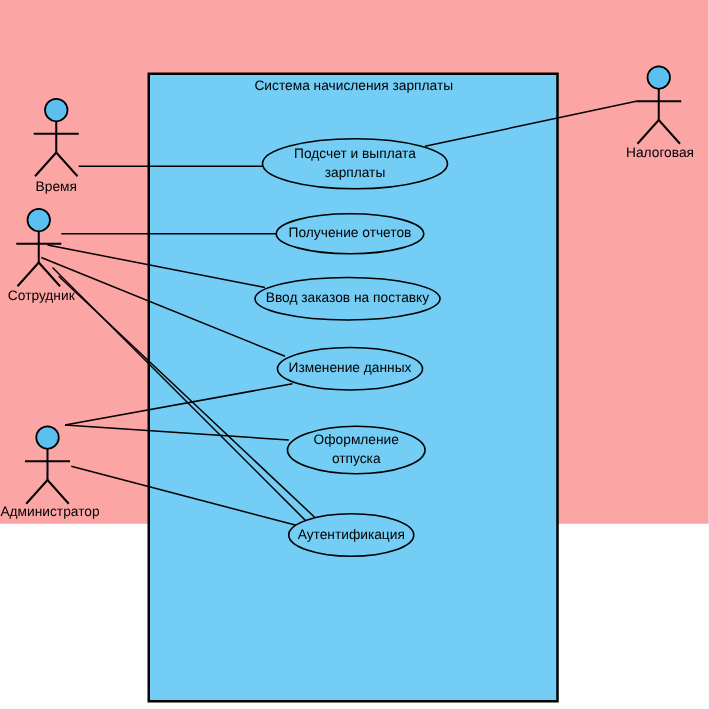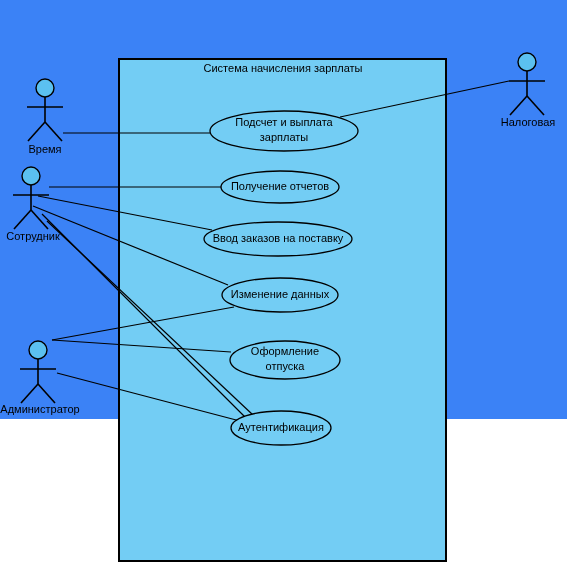--- a/index.html
+++ b/index.html
@@ -10,21 +10,21 @@
   body {
     width: 567px;
     height: 567px;
     font-family: "Liberation Sans", sans-serif;
     overflow: hidden;
   }
   #diagram-root {
     position: relative;
     width: 567px;
     height: 419px;
-    background: #3b82f6;
+    background: #fca5a5;
   }
   svg#uml-canvas {
     display: block;
     width: 567px;
     height: 567px;
   }
   .sys-box {
     fill: #73cdf4;
     stroke: #000000;
     stroke-width: 2;

